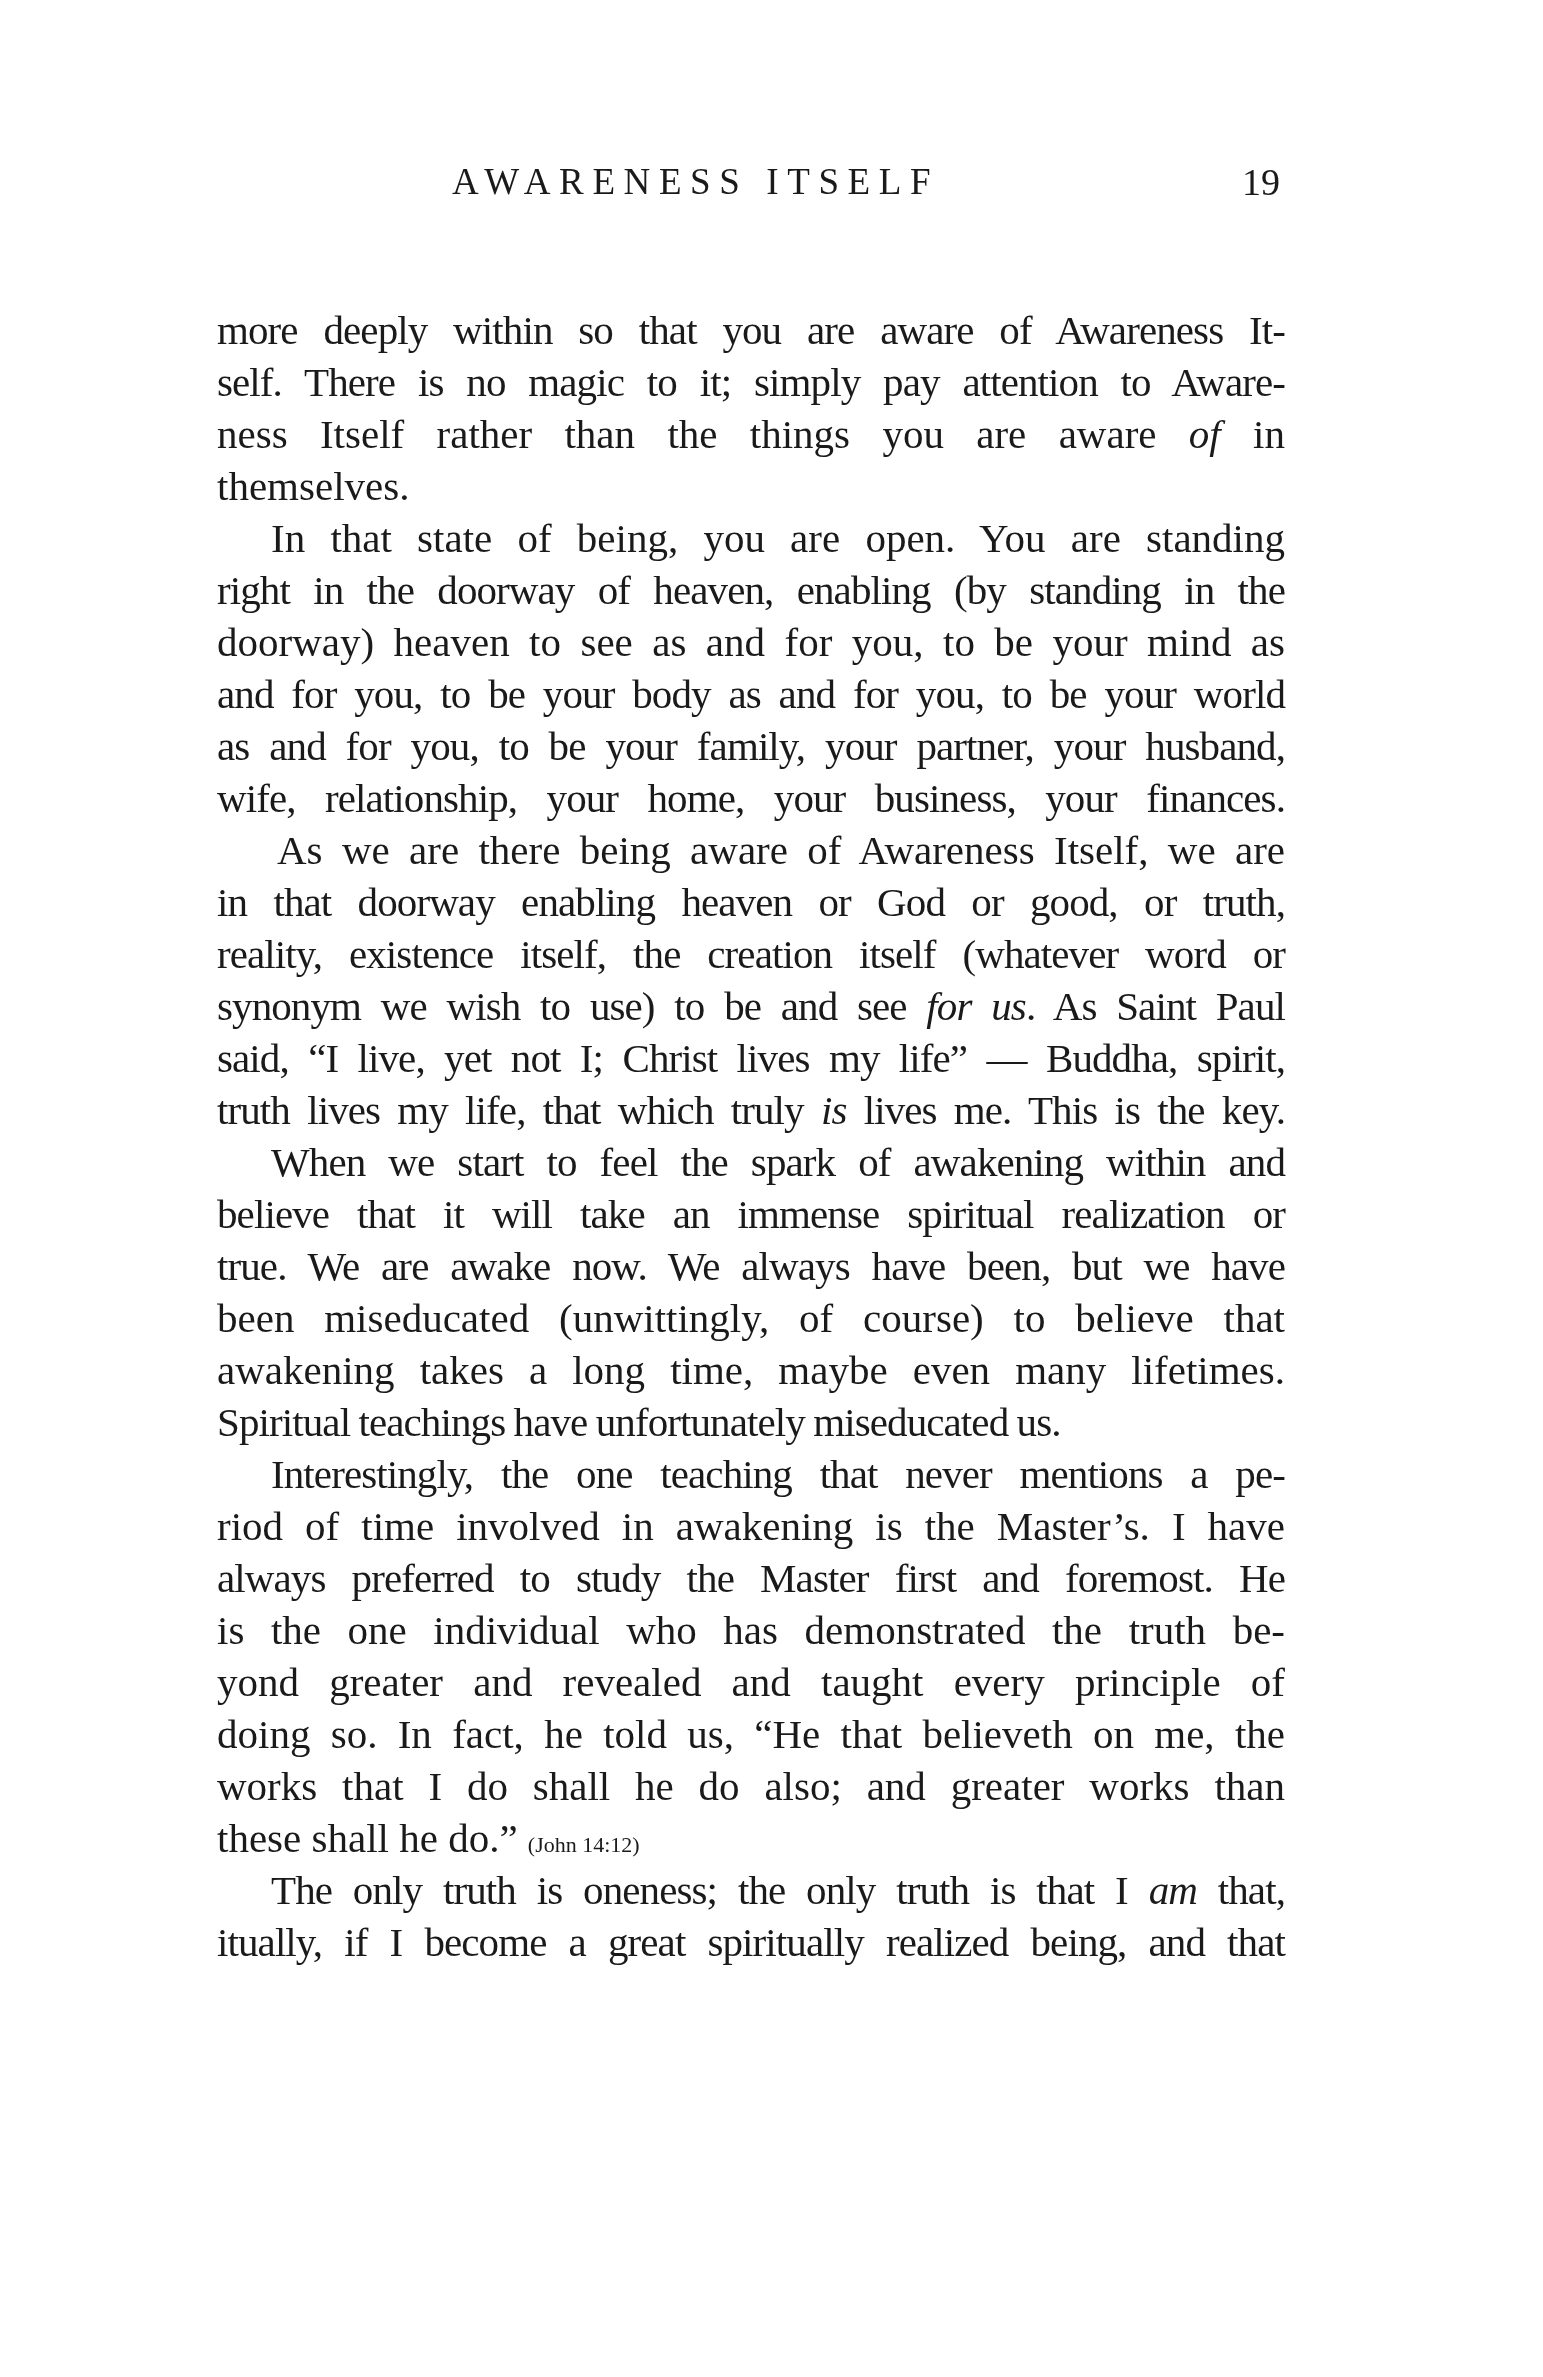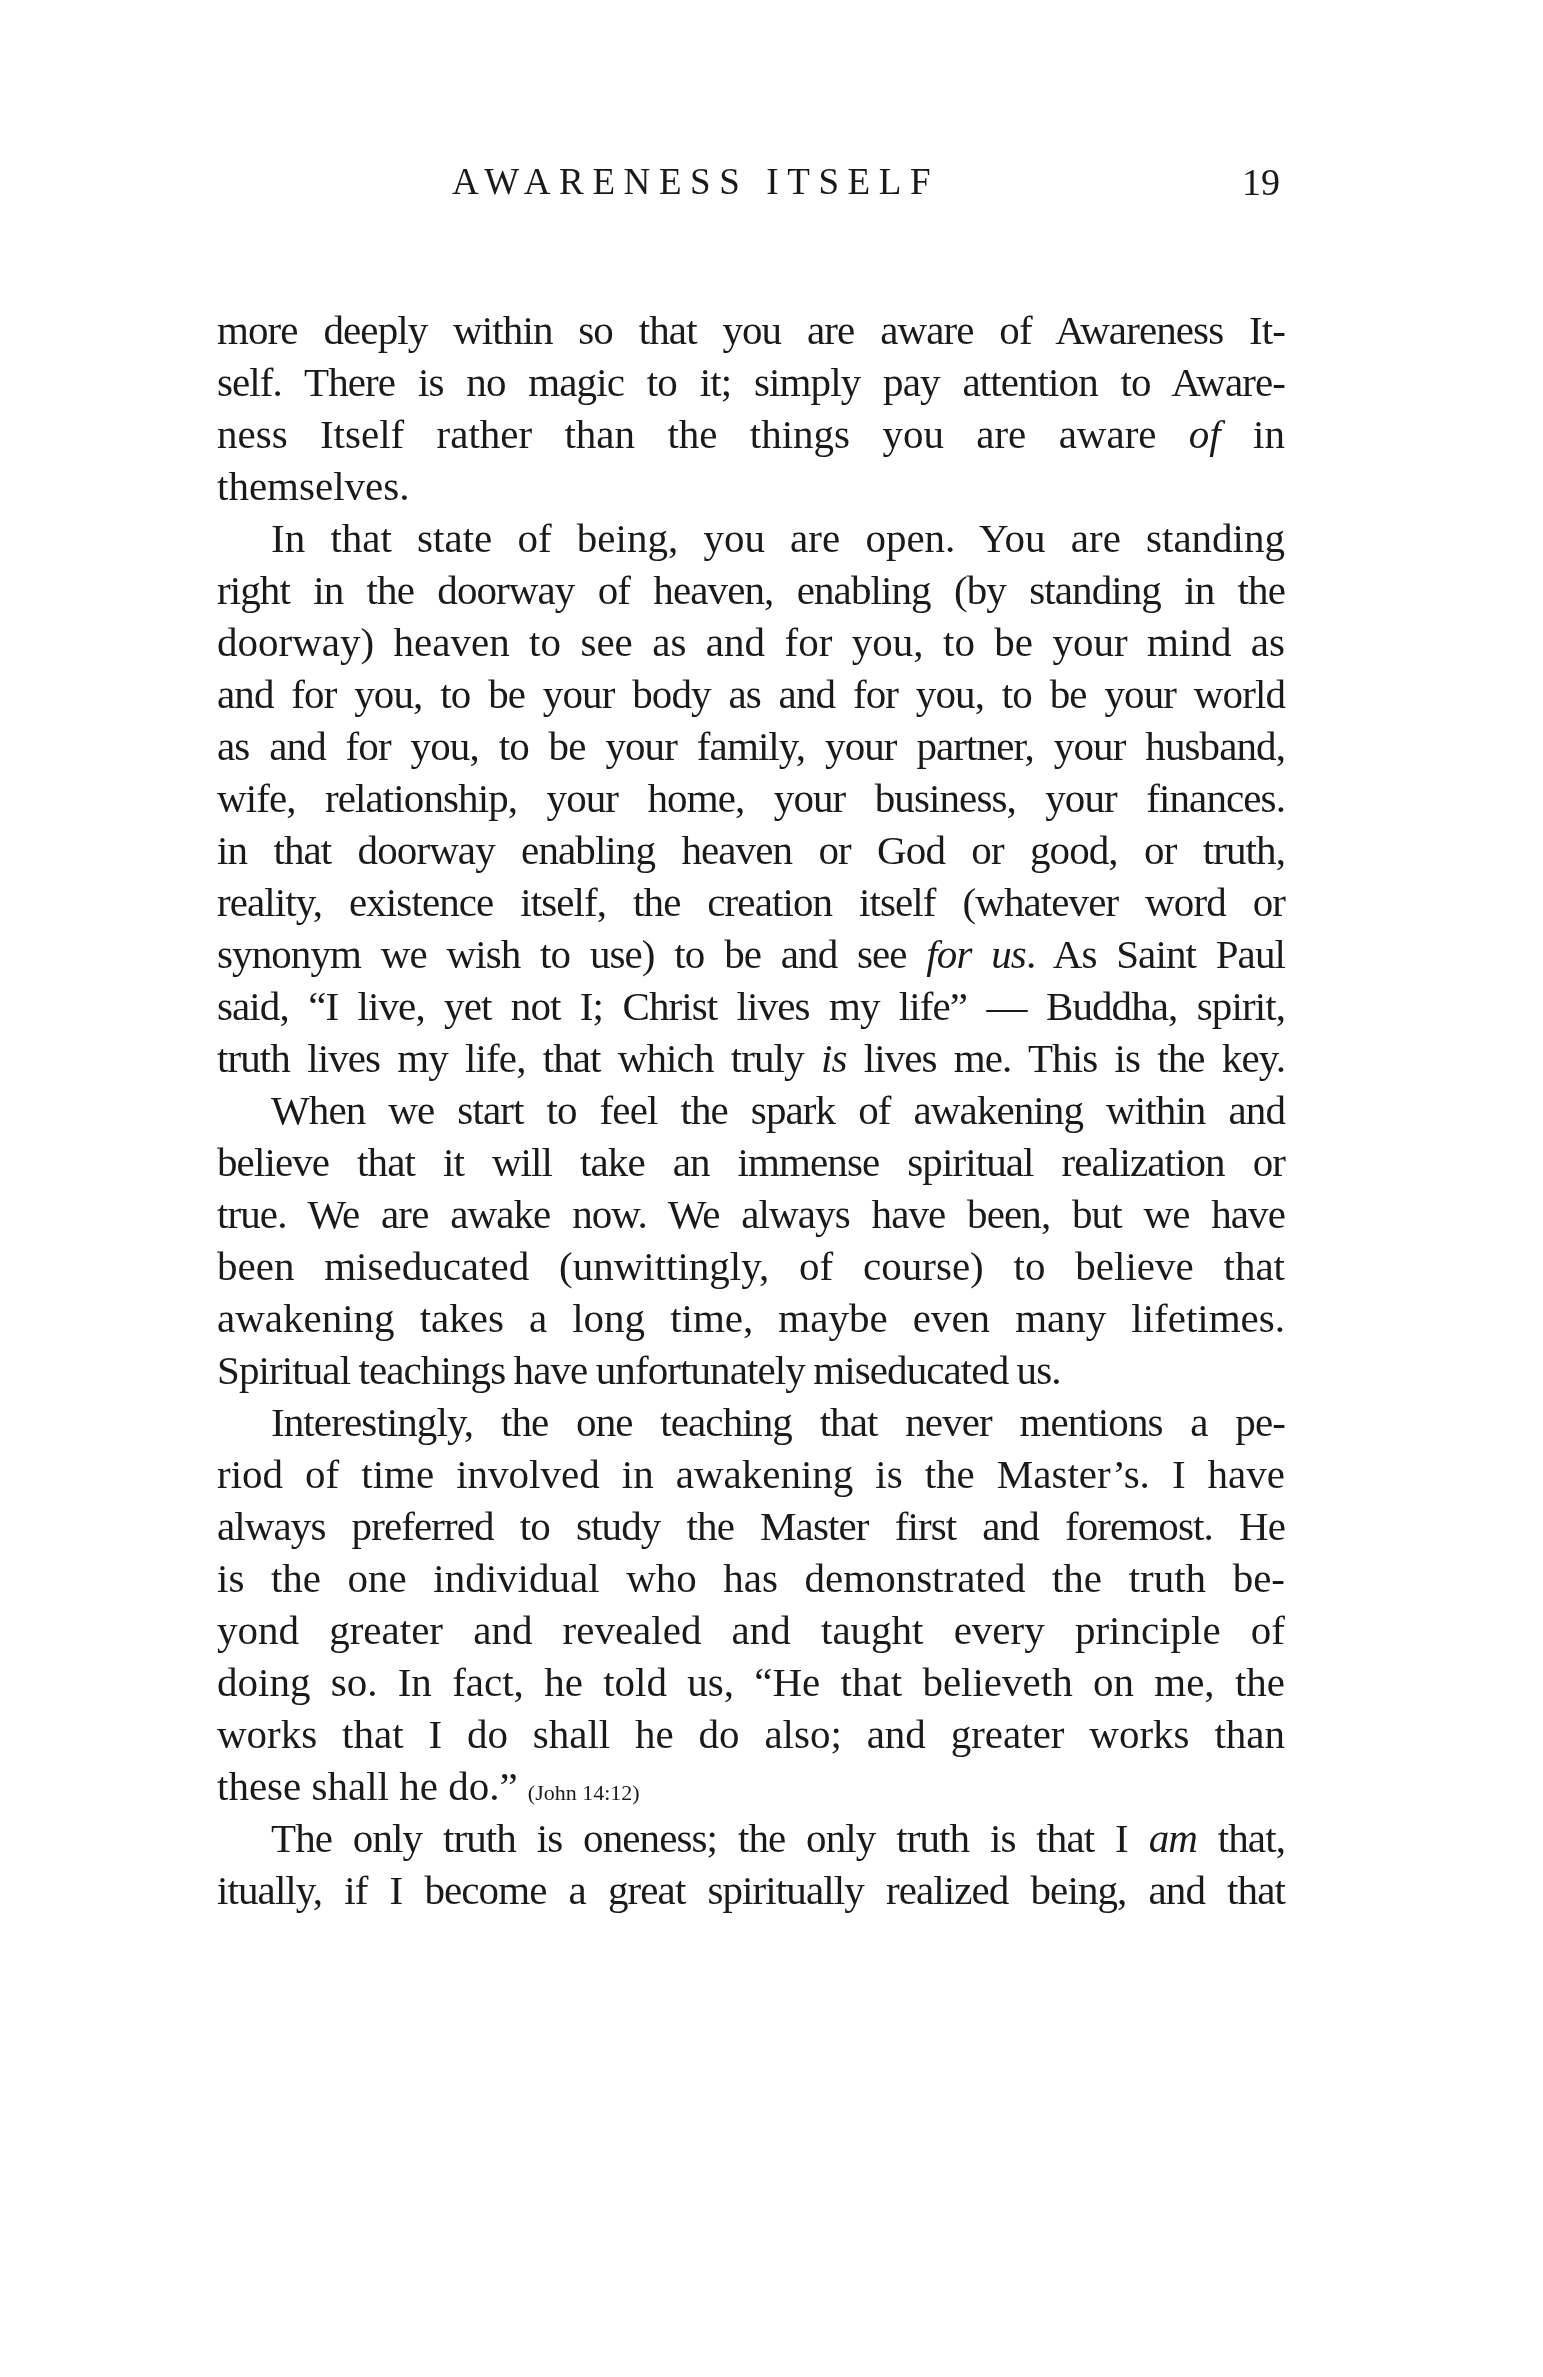--- a/index.html
+++ b/index.html
@@ -96,20 +96,21 @@
     <div>
       <span class="line indent">In that state of being, you are open. You are standing</span>
       <span class="line tight">right in the doorway of heaven, enabling (by standing in the</span>
       <span class="line">doorway) heaven to see as and for you, to be your mind as</span>
       <span class="line tight">and for you, to be your body as and for you, to be your world</span>
       <span class="line tight">as and for you, to be your family, your partner, your husband,</span>
       <span class="line tight">wife, relationship, your home, your business, your finances.</span>
     </div>
 
     <div>
+      <span class="line indent-sm">As we are there being aware of Awareness Itself, we are</span>
       <span class="line tight">in that doorway enabling heaven or God or good, or truth,</span>
       <span class="line tight">reality, existence itself, the creation itself (whatever word or</span>
       <span class="line tight">synonym we wish to use) to be and see <em>for us</em>. As Saint Paul</span>
       <span class="line tight">said, “I live, yet not I; Christ lives my life” — Buddha, spirit,</span>
       <span class="line tight">truth lives my life, that which truly <em>is</em> lives me. This is the key.</span>
     </div>
 
     <div>
       <span class="line indent tight">When we start to feel the spark of awakening within and</span>
       <span class="line tight">believe that it will take an immense spiritual realization or</span>

